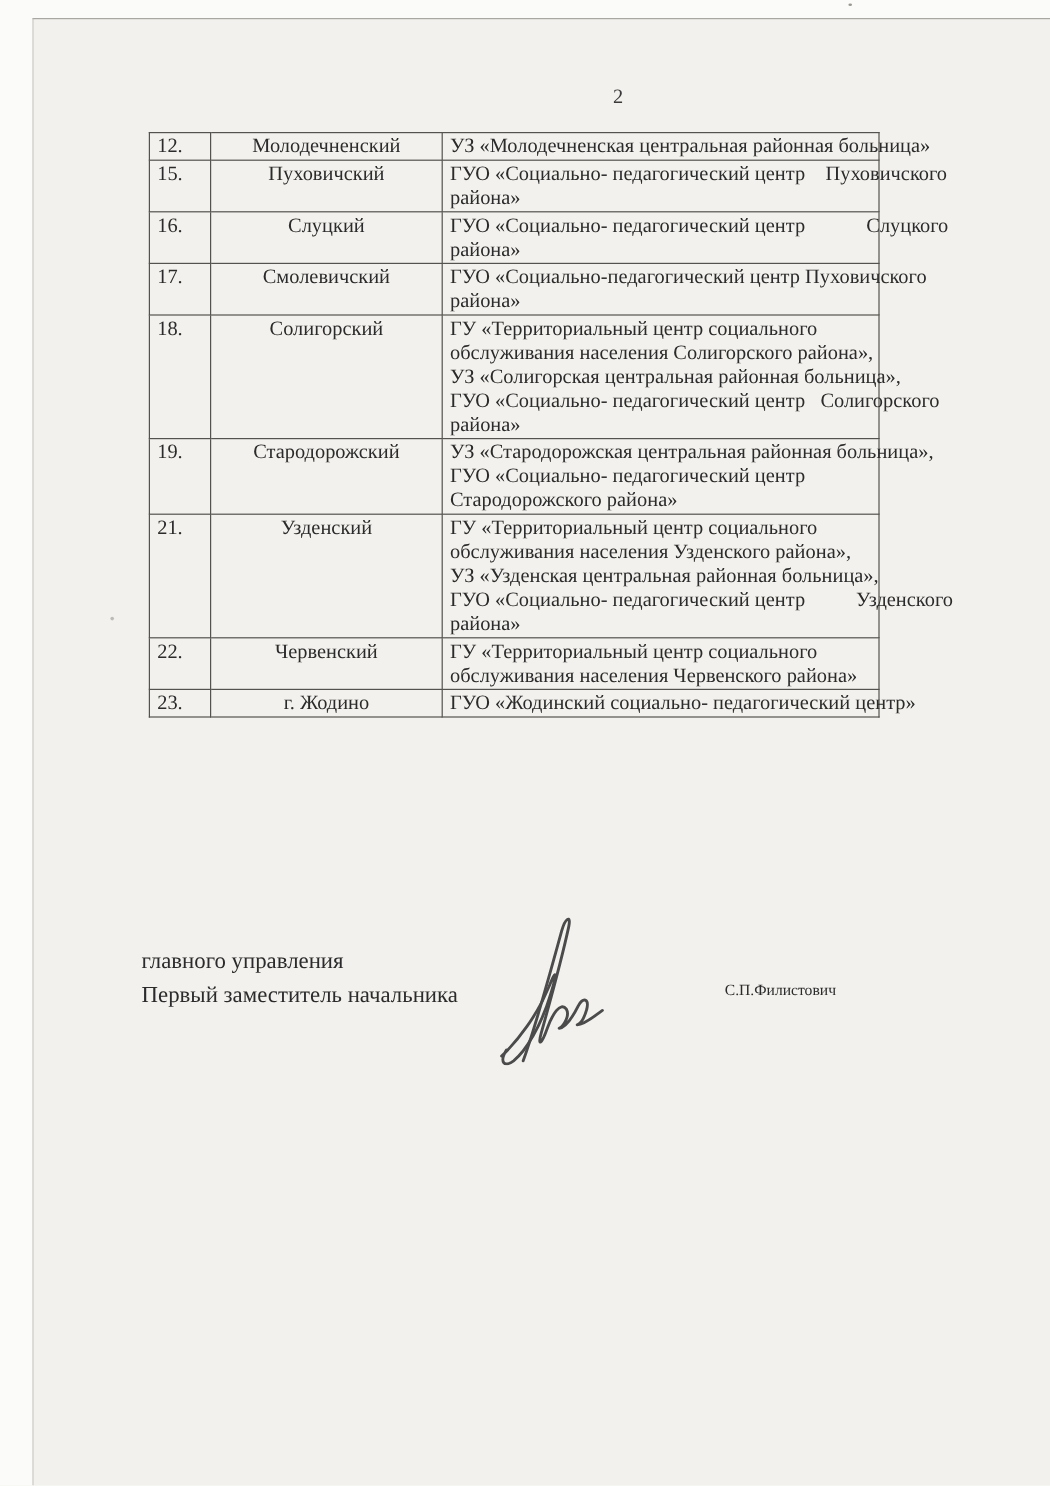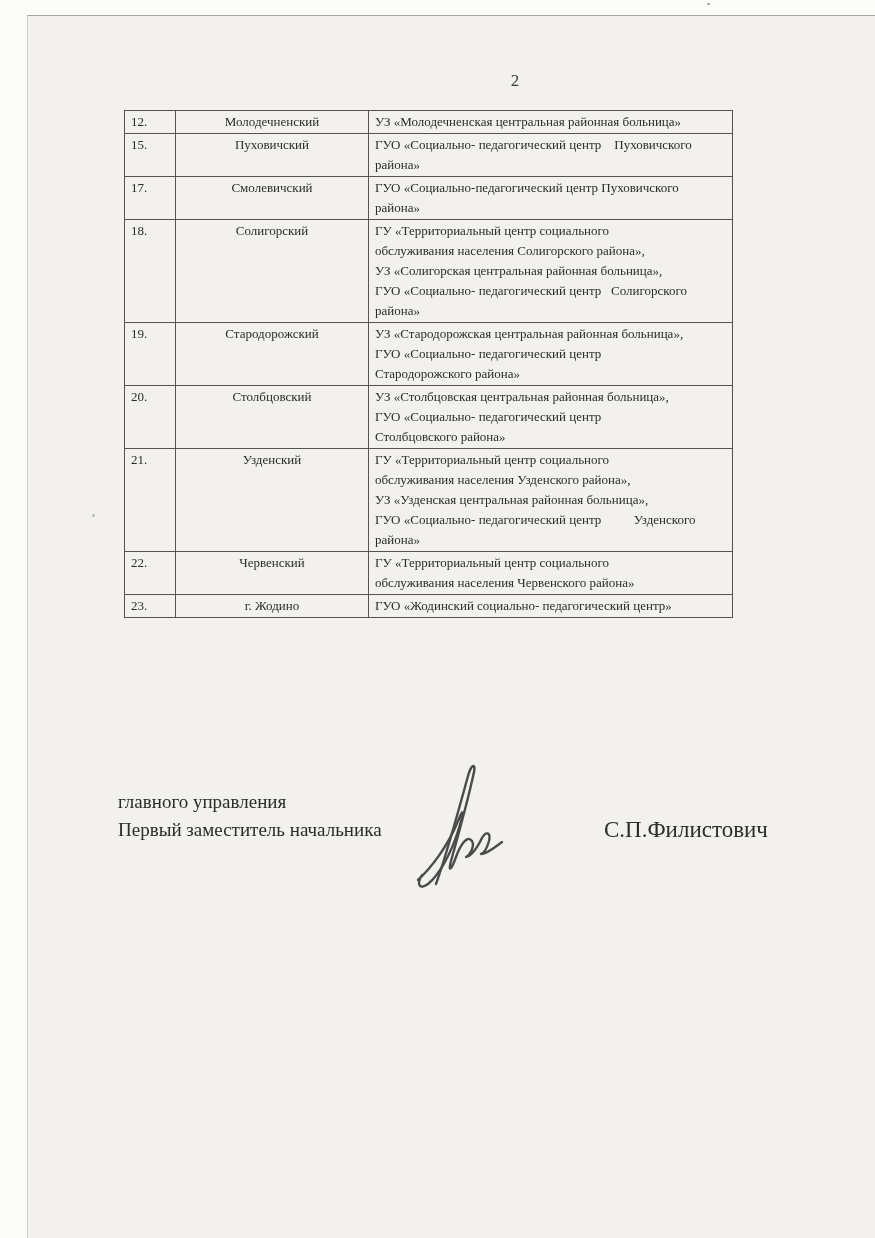--- a/index.html
+++ b/index.html
@@ -17,37 +17,37 @@
     border-top:1px solid #a9a7a2;
     border-left:1px solid #cdcbc6;
   }
   .page-number{
     position:absolute;left:500px;top:71px;width:30px;
     text-align:center;font-size:17px;color:#3a3a3a;
   }
   table.regions-table{
     position:absolute;left:124px;top:110px;width:609px;
     border-collapse:collapse;table-layout:fixed;
-    font-size:13px;line-height:20px;color:var(--ink,#2b2b2b);
+    font-size:17px;line-height:20px;color:var(--ink,#2b2b2b);
   }
   table.regions-table td{
     border:1px solid var(--border,#55534f);
     vertical-align:top;
     padding:1px 6px;
   }
   td.c-num{width:38px;padding-left:5px;padding-right:2px;}
   td.c-district{width:180px;text-align:center;}
   td.c-inst .line{white-space:pre;}
   .footer-position{
     position:absolute;left:118px;top:788px;
     font-size:19px;line-height:28px;color:var(--ink,#2b2b2b);
   }
   .footer-name{
     position:absolute;left:604px;top:817px;
-    font-size:23px;color:var(--ink,#2b2b2b);
+    font-size:13px;color:var(--ink,#2b2b2b);
   }
   .signature-svg{
     position:absolute;left:398px;top:758px;width:140px;height:130px;
   }
   .speck{position:absolute;background:#9a9892;border-radius:50%;}
   .speck-1{left:707px;top:3px;width:3px;height:2px;}
   .speck-2{left:92px;top:514px;width:3px;height:3px;opacity:.6;}
 </style>
 </head>
 <body style="--paper: #f2f1ed; --ink: #2b2b2b; --border: #55534f;">
@@ -72,20 +72,28 @@
   </tr>
         <tr>
     <td class="c-num">15.</td>
     <td class="c-district">Пуховичский</td>
     <td class="c-inst">
             <div class="line">ГУО «Социально- педагогический центр    Пуховичского</div>
             <div class="line">района»</div>
           </td>
   </tr>
         <tr>
+    <td class="c-num">16.</td>
+    <td class="c-district">Слуцкий</td>
+    <td class="c-inst">
+            <div class="line">ГУО «Социально- педагогический центр            Слуцкого</div>
+            <div class="line">района»</div>
+          </td>
+  </tr>
+        <tr>
     <td class="c-num">17.</td>
     <td class="c-district">Смолевичский</td>
     <td class="c-inst">
             <div class="line">ГУО «Социально-педагогический центр Пуховичского</div>
             <div class="line">района»</div>
           </td>
   </tr>
         <tr>
     <td class="c-num">18.</td>
     <td class="c-district">Солигорский</td>
@@ -97,29 +105,20 @@
             <div class="line">района»</div>
           </td>
   </tr>
         <tr>
     <td class="c-num">19.</td>
     <td class="c-district">Стародорожский</td>
     <td class="c-inst">
             <div class="line">УЗ «Стародорожская центральная районная больница»,</div>
             <div class="line">ГУО «Социально- педагогический центр</div>
             <div class="line">Стародорожского района»</div>
-          </td>
-  </tr>
-        <tr>
-    <td class="c-num">20.</td>
-    <td class="c-district">Столбцовский</td>
-    <td class="c-inst">
-            <div class="line">УЗ «Столбцовская центральная районная больница»,</div>
-            <div class="line">ГУО «Социально- педагогический центр</div>
-            <div class="line">Столбцовского района»</div>
           </td>
   </tr>
         <tr>
     <td class="c-num">21.</td>
     <td class="c-district">Узденский</td>
     <td class="c-inst">
             <div class="line">ГУ «Территориальный центр социального</div>
             <div class="line">обслуживания населения Узденского района»,</div>
             <div class="line">УЗ «Узденская центральная районная больница»,</div>
             <div class="line">ГУО «Социально- педагогический центр          Узденского</div>

